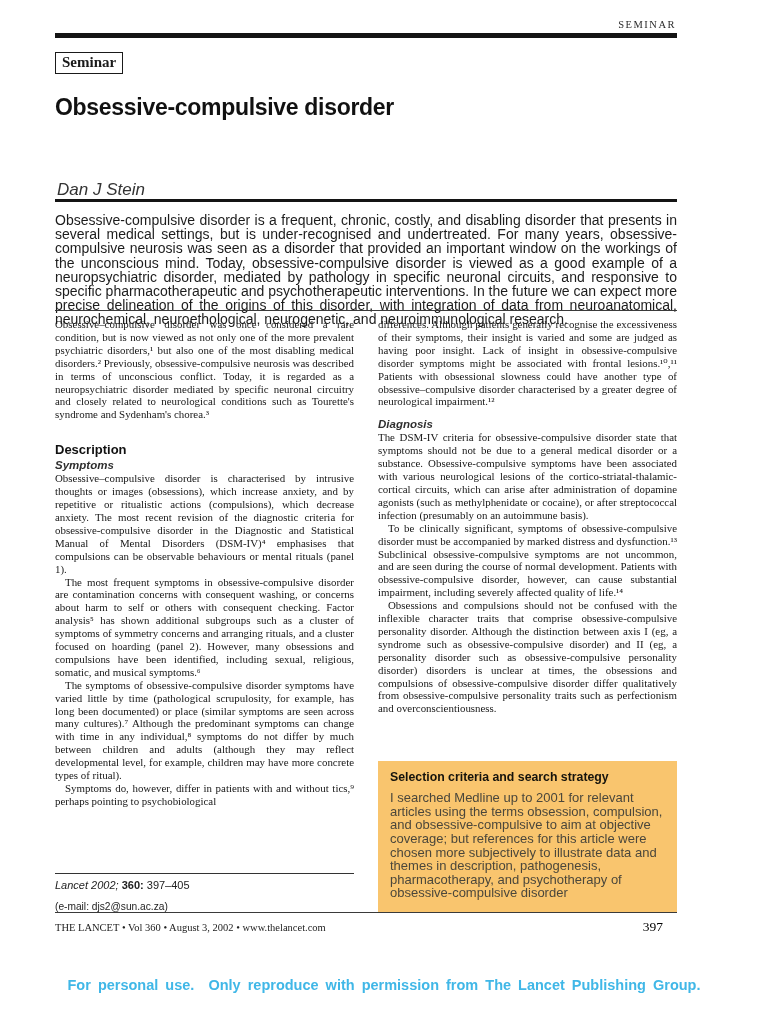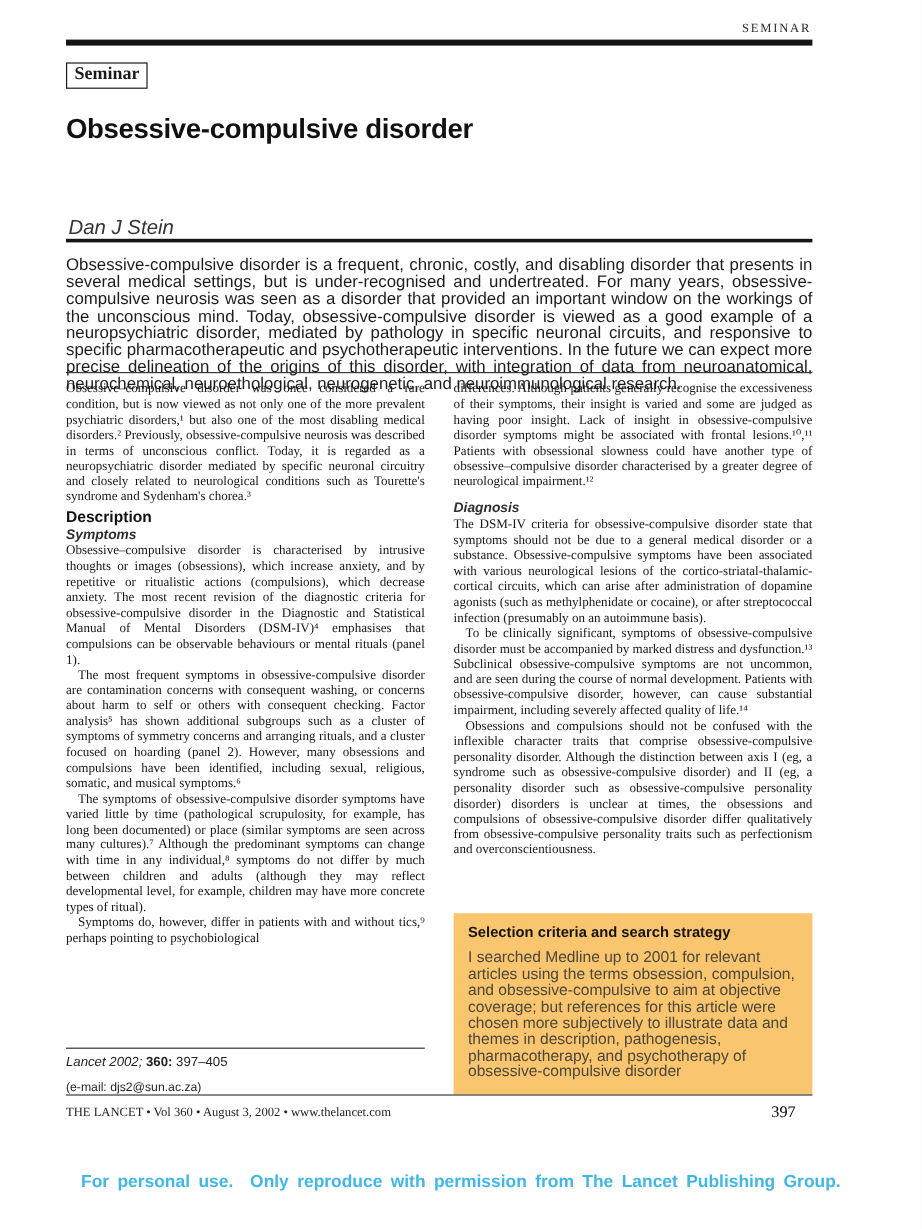--- a/index.html
+++ b/index.html
@@ -19,21 +19,21 @@
 
   .abstract { position:absolute; top:213px; left:55px; right:91px; font-family:"Liberation Sans","DejaVu Sans",sans-serif; font-weight:normal; font-size:14px; line-height:14.2px; text-align:justify; color:#1c1c1c; }
 
   .col-rule { position:absolute; top:310px; left:55px; right:91px; height:1px; background:#3a3a3a; }
 
   .columns { position:absolute; top:318px; left:55px; width:622px; min-height:594px; display:flex; gap:24px; }
   .col { flex:1; display:flex; flex-direction:column; }
 
   .para { font-size:10.9px; line-height:12.9px; text-align:justify; color:#161616; }
   .para.indent { text-indent:10px; }
-  .heading { font-family:"Liberation Sans",sans-serif; font-weight:bold; font-size:13px; margin-top:2px; color:#111; }
+  .heading { font-family:"Liberation Sans",sans-serif; font-weight:bold; font-size:13px; margin-top:21px; color:#111; }
   .subheading { font-family:"Liberation Sans",sans-serif; font-style:italic; font-weight:bold; font-size:11.5px; margin-top:2px; margin-bottom:1px; color:#2e2e2e; }
   .subheading.spaced { margin-top:10px; }
 
   .colfoot { margin-top:auto; padding-top:6px; }
   .cit-rule { height:1px; background:#333; margin-bottom:5px; }
   .citation { font-family:"Liberation Sans",sans-serif; font-size:11px; color:#222; margin-bottom:10px; }
   .cit-journal { font-style:italic; }
   .cit-vol { font-weight:bold; }
   .affil { font-family:"Liberation Sans",sans-serif; font-size:10.2px; line-height:13px; color:#1d1d1d; }
   .affil-bold { font-weight:bold; }

